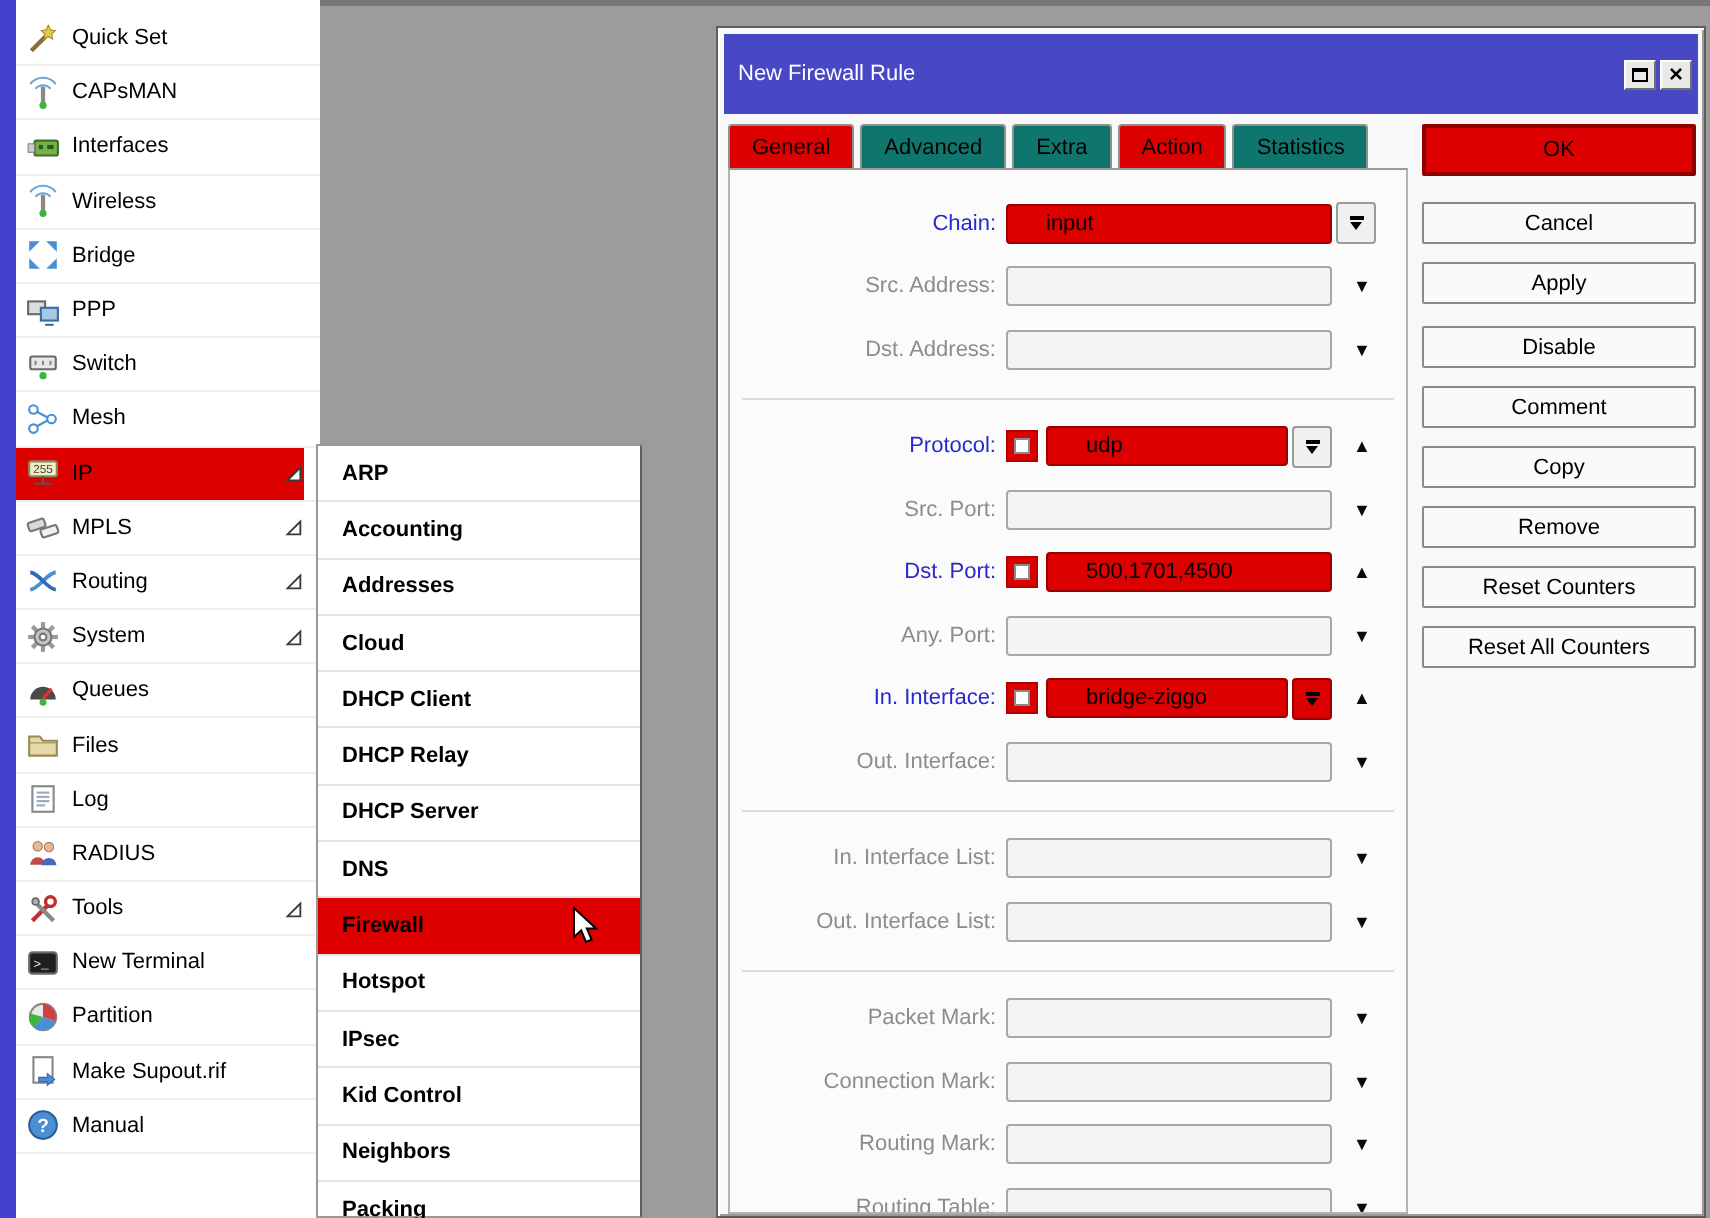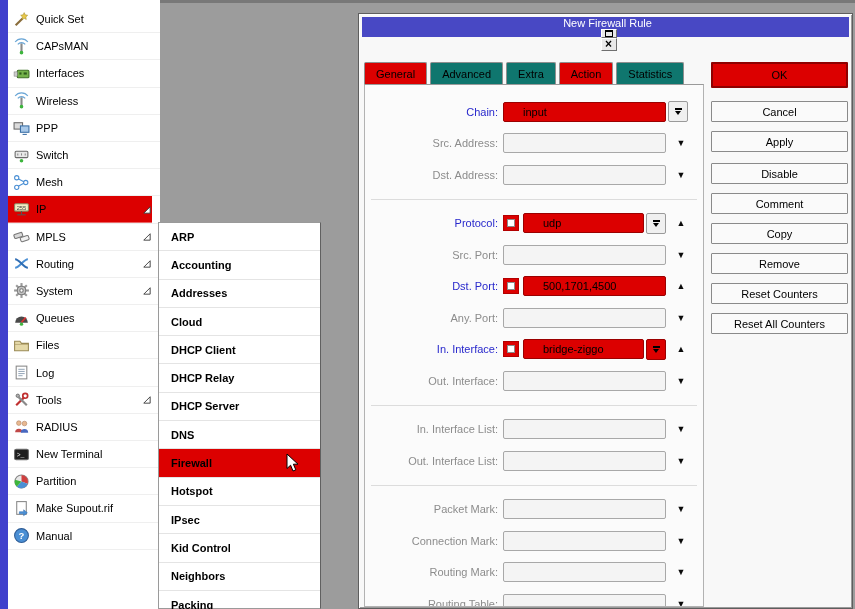--- a/index.html
+++ b/index.html
@@ -38,22 +38,22 @@
   }
   .sub-item.hl { background:#dc0000; }
 
   
   .dialog {
     position:absolute; left:358px; top:13px; width:495px; height:596px;
     background:#f8f8f8; border:1px solid #5e5e5e; padding:3px;
     box-shadow: inset 1px 1px 0 #fdfdfd, inset -1px -1px 0 #9a9a9a;
   }
   .titlebar {
-    height:20px; background:#4848c4; color:#fff;
-    display:flex; align-items:center; padding:0 3px 0 7px;flex-direction:column;
+    height:40px; background:#4848c4; color:#fff;
+    display:flex; align-items:center; padding:0 3px 0 7px;
   }
   .titlebar .t-label { flex:1; }
   .win-btn {
     width:16px; height:15px; margin-left:2px; background:#e9e9e9;
     border:1px solid; border-color:#ffffff #6f6f6f #6f6f6f #ffffff;
     display:flex; align-items:center; justify-content:center;
     color:#000; font-size:11px; line-height:1; cursor:default;
   }
   .max-glyph { width:8px; height:7px; border:1px solid #000; border-top-width:2px; display:block; }
   .close-glyph { font-weight:bold; font-size:12px; margin-top:-1px; }
@@ -152,20 +152,31 @@
     <div class="side-item">
       <span class="icon">
         <svg viewBox="0 0 16 16">
           <line x1="8" y1="14" x2="8" y2="5" stroke="#8a8a8a" stroke-width="2"></line>
           <path d="M4.5 6 A4.5 4.5 0 0 1 11.5 6" fill="none" stroke="#6aa6d6"></path>
           <path d="M2 3.8 A7.5 7.5 0 0 1 14 3.8" fill="none" stroke="#6aa6d6"></path>
           <circle cx="8" cy="13.8" r="1.7" fill="#3db53d"></circle>
         </svg>
       </span>
       <span>Wireless</span>
+    </div>
+    <div class="side-item">
+      <span class="icon">
+        <svg viewBox="0 0 16 16" fill="#4a8fd4">
+          <path d="M1.5 6.5 V1.5 h5 Z"></path>
+          <path d="M14.5 6.5 V1.5 h-5 Z"></path>
+          <path d="M1.5 9.5 v5 h5 Z"></path>
+          <path d="M14.5 9.5 v5 h-5 Z"></path>
+        </svg>
+      </span>
+      <span>Bridge</span>
     </div>
     <div class="side-item">
       <span class="icon">
         <svg viewBox="0 0 16 16">
           <rect x="1" y="3.5" width="8" height="6" fill="#dcdcdc" stroke="#6a6a6a"></rect>
           <rect x="7" y="6.5" width="8" height="6" fill="#a8c8e8" stroke="#3a6ea5"></rect>
           <line x1="9" y1="14.5" x2="13" y2="14.5" stroke="#3a6ea5"></line>
         </svg>
       </span>
       <span>PPP</span>
@@ -289,43 +300,43 @@
           <line x1="5" y1="7" x2="11" y2="7" stroke="#9ab"></line>
           <line x1="5" y1="9" x2="11" y2="9" stroke="#9ab"></line>
           <line x1="5" y1="11" x2="9" y2="11" stroke="#9ab"></line>
         </svg>
       </span>
       <span>Log</span>
     </div>
     <div class="side-item">
       <span class="icon">
         <svg viewBox="0 0 16 16">
+          <circle cx="5.5" cy="4.8" r="2.2" fill="#e8b890" stroke="#a87858" stroke-width=".5"></circle>
+          <path d="M2 13.5 a3.5 3.5 0 0 1 7 0 z" fill="#c04848"></path>
+          <circle cx="10.8" cy="5.2" r="2.2" fill="#e8b890" stroke="#a87858" stroke-width=".5"></circle>
+          <path d="M7.3 13.8 a3.5 3.5 0 0 1 7 0 z" fill="#4868c0"></path>
+        </svg>
+      </span>
+      <span>RADIUS</span>
+    </div>
+    <div class="side-item">
+      <span class="icon">
+        <svg viewBox="0 0 16 16">
           <path d="M3 13.5 L10.5 6" stroke="#c03030" stroke-width="2"></path>
           <path d="M13 13.5 L5.5 6" stroke="#8a8a8a" stroke-width="2"></path>
           <circle cx="11.5" cy="4.5" r="2.3" fill="none" stroke="#c03030" stroke-width="1.6"></circle>
           <circle cx="4.5" cy="4.5" r="1.6" fill="#b0b0b0" stroke="#666" stroke-width=".8"></circle>
         </svg>
       </span>
       <span>Tools</span>
       <span class="parent-arrow">
         <svg width="11" height="11" viewBox="0 0 12 12">
           <path d="M3 10 L10 3 L10 10 Z" fill="#ffffff" stroke="#3a3a3a"></path>
         </svg>
       </span>
-    </div>
-    <div class="side-item">
-      <span class="icon">
-        <svg viewBox="0 0 16 16">
-          <circle cx="5.5" cy="4.8" r="2.2" fill="#e8b890" stroke="#a87858" stroke-width=".5"></circle>
-          <path d="M2 13.5 a3.5 3.5 0 0 1 7 0 z" fill="#c04848"></path>
-          <circle cx="10.8" cy="5.2" r="2.2" fill="#e8b890" stroke="#a87858" stroke-width=".5"></circle>
-          <path d="M7.3 13.8 a3.5 3.5 0 0 1 7 0 z" fill="#4868c0"></path>
-        </svg>
-      </span>
-      <span>RADIUS</span>
     </div>
     <div class="side-item">
       <span class="icon">
         <svg viewBox="0 0 16 16">
           <rect x="1.5" y="3" width="13" height="10" rx="1.5" fill="#1e1e1e" stroke="#6a6a6a"></rect>
           <text x="3.5" y="10.5" font-size="6" fill="#e8e8e8" font-family="Liberation Mono,monospace">&gt;_</text>
         </svg>
       </span>
       <span>New Terminal</span>
     </div>

